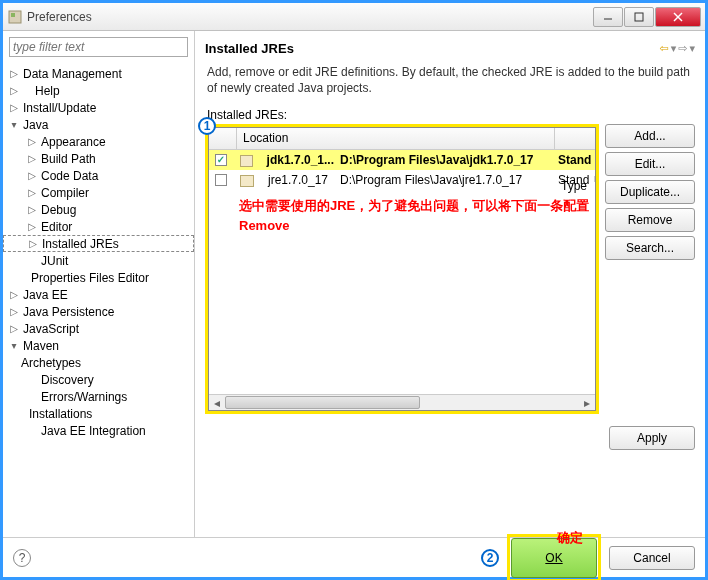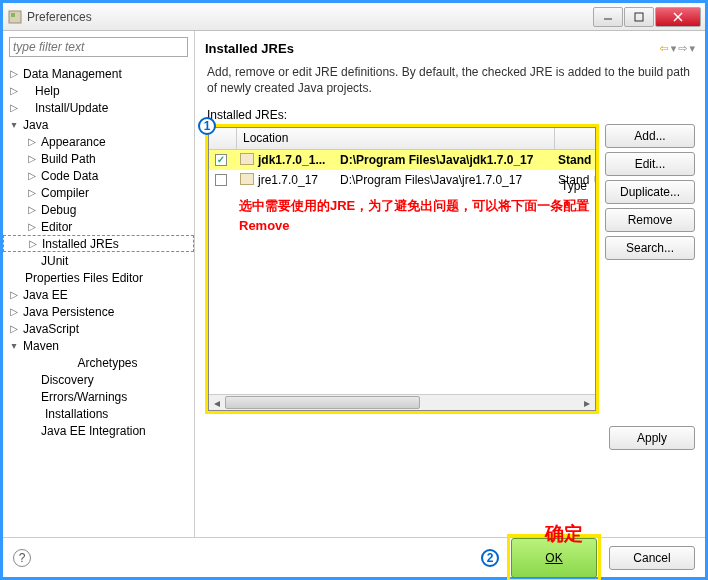--- a/index.html
+++ b/index.html
@@ -28,38 +28,38 @@
   .lbl { margin:4px 0 2px 2px; }
   .tblwrap { display:flex; }
   .tborder { border:3px solid #ffe600; flex:1; position:relative;}
   .table { width:100%; border:1px solid #888; background:#fff; height:284px; position:relative;}
   .thead { display:flex; background:linear-gradient(#fdfdfd,#ececec); border-bottom:1px solid #ccc; height:22px;}
   .th { border-right:1px solid #ccc; padding:3px 6px; font-weight:normal;}
   .th.c1{width:28px;} .th.c2{width:100px;} .th.c3{flex:1;} .th.c4{width:40px;margin-top:48px;}
   .trow { display:flex; align-items:center; height:20px;}
   .trow.hl { background:#ffff80; font-weight:bold;}
   .td { padding:0 3px; white-space:nowrap; overflow:hidden; text-overflow:ellipsis;}
-  .td.c1{width:28px; display:flex; align-items:center;} .td.c2{width:100px; display:flex; align-items:flex-start; gap:4px;} .td.c3{flex:1;} .td.c4{width:40px;}
+  .td.c1{width:28px; display:flex; align-items:center;} .td.c2{width:100px; display:flex; align-items:flex-end; gap:14px;} .td.c3{flex:1;} .td.c4{width:40px;}
   .cb { width:12px; height:12px; border:1px solid #888; display:inline-block; background:#fff; margin:0 3px; text-align:center; line-height:10px; font-size:10px; color:#2a7;}
   .fic { width:14px; height:12px; background:#f4e9c8; border:1px solid #b8a970; display:inline-block;}
   .anno { color:#f00; font-weight:bold; font-size:13px; position:absolute; left:30px; top:68px; line-height:1.5;}
   .hscroll { position:absolute; bottom:0; left:0; right:0; height:16px; background:#f0f0f0; border-top:1px solid #ccc;}
   .hscroll .track{ position:absolute; left:16px; right:16px; top:0; bottom:0;}
   .hscroll .thumb{ position:absolute; left:0; width:55%; top:1px; bottom:1px; background:linear-gradient(#e8e8e8,#cfcfcf); border:1px solid #aaa; border-radius:2px;}
   .hscroll .arr{ position:absolute; top:0; bottom:0; width:16px; display:flex; align-items:center; justify-content:center; color:#666;}
   .hscroll .arr.l{left:0;} .hscroll .arr.r{right:0;}
   .btns { width:90px; margin-left:6px; display:flex; flex-direction:column; gap:4px;}
   .btn { height:24px; border:1px solid #999; background:linear-gradient(#fdfdfd,#e8e8e8); border-radius:3px; cursor:default;}
   .applyrow { display:flex; justify-content:flex-end; margin-top:12px; }
   .footer { height:40px; border-top:1px solid #ccc; display:flex; align-items:center; padding:0 10px; position:relative;}
   .help { width:18px; height:18px; border:1px solid #888; border-radius:50%; display:flex; align-items:center; justify-content:center; color:#555;}
   .footer .spacer{flex:1;}
   .okwrap { display:inline-block; border:3px solid #ffe600; padding:1px;}
   .okbtn { width:86px; height:40px; background:linear-gradient(#baf27a,#8bd84c); border:1px solid #5a9a2e; border-radius:3px;text-decoration:underline;}
-  .clabel{ position:absolute; right:122px; bottom:30px; color:#f00; font-weight:bold; font-size:19px;}
+  .clabel{ position:absolute; right:122px; bottom:30px; color:#f00; font-weight:bold; font-size:13px;}
   .callout { position:absolute; width:18px; height:18px; border:2px solid #06c; background:#fff; border-radius:50%; color:#06c; font-weight:bold; display:flex; align-items:center; justify-content:center; font-size:12px; z-index:5;}
   svg { display:block; }
 </style>
 </head>
 <body>
 
 <div class="outer">
   <div class="titlebar">
     <span class="icon">
       <svg width="16" height="16">
@@ -97,21 +97,21 @@
           <div class="tree-row" style="padding-left: 6px;">
             <span class="exp">▷</span>
             <span style="margin-left: 4px;">Data Management</span>
           </div>
           <div class="tree-row" style="padding-left: 6px;">
             <span class="exp">▷</span>
             <span style="margin-left: 16px;">Help</span>
           </div>
           <div class="tree-row" style="padding-left: 6px;">
             <span class="exp">▷</span>
-            <span style="margin-left: 16px;">Install/Update</span>
+            <span style="margin-left: 4px;">Install/Update</span>
           </div>
           <div class="tree-row" style="padding-left: 6px;">
             <span class="exp">▾</span>
             <span style="margin-left: 4px;">Java</span>
           </div>
           <div class="tree-row" style="padding-left: 24px;">
             <span class="exp">▷</span>
             <span style="margin-left: 4px;">Appearance</span>
           </div>
           <div class="tree-row" style="padding-left: 24px;">
@@ -135,53 +135,53 @@
             <span style="margin-left: 4px;">Editor</span>
           </div>
           <div class="tree-row sel" style="padding-left: 24px;">
             <span class="exp">▷</span>
             <span style="margin-left: 4px;">Installed JREs</span>
           </div>
           <div class="tree-row" style="padding-left: 24px;">
             <span class="exp"></span>
             <span style="margin-left: 4px;">JUnit</span>
           </div>
-          <div class="tree-row" style="padding-left: 8px;">
+          <div class="tree-row" style="padding-left: 14px;">
             <span class="exp"></span>
             <span style="margin-left: 4px;">Properties Files Editor</span>
           </div>
           <div class="tree-row" style="padding-left: 6px;">
             <span class="exp">▷</span>
             <span style="margin-left: 4px;">Java EE</span>
           </div>
           <div class="tree-row" style="padding-left: 6px;">
             <span class="exp">▷</span>
             <span style="margin-left: 4px;">Java Persistence</span>
           </div>
           <div class="tree-row" style="padding-left: 6px;">
             <span class="exp">▷</span>
             <span style="margin-left: 4px;">JavaScript</span>
           </div>
           <div class="tree-row" style="padding-left: 6px;">
             <span class="exp">▾</span>
             <span style="margin-left: 4px;">Maven</span>
           </div>
-          <div class="tree-row" style=" justify-content: center;">
+          <div class="tree-row" style="">
             <span class="exp"></span>
             <span style="margin-left: 4px;">Archetypes</span>
           </div>
           <div class="tree-row" style="padding-left: 24px;">
             <span class="exp"></span>
             <span style="margin-left: 4px;">Discovery</span>
           </div>
           <div class="tree-row" style="padding-left: 24px;">
             <span class="exp"></span>
             <span style="margin-left: 4px;">Errors/Warnings</span>
           </div>
-          <div class="tree-row" style="padding-left: 28px;">
+          <div class="tree-row" style="padding-left: 12px;">
             <span class="exp"></span>
             <span style="margin-left: 4px;">Installations</span>
           </div>
           <div class="tree-row" style="padding-left: 24px;">
             <span class="exp"></span>
             <span style="margin-left: 4px;">Java EE Integration</span>
           </div>
         </div>
     </div>
 

